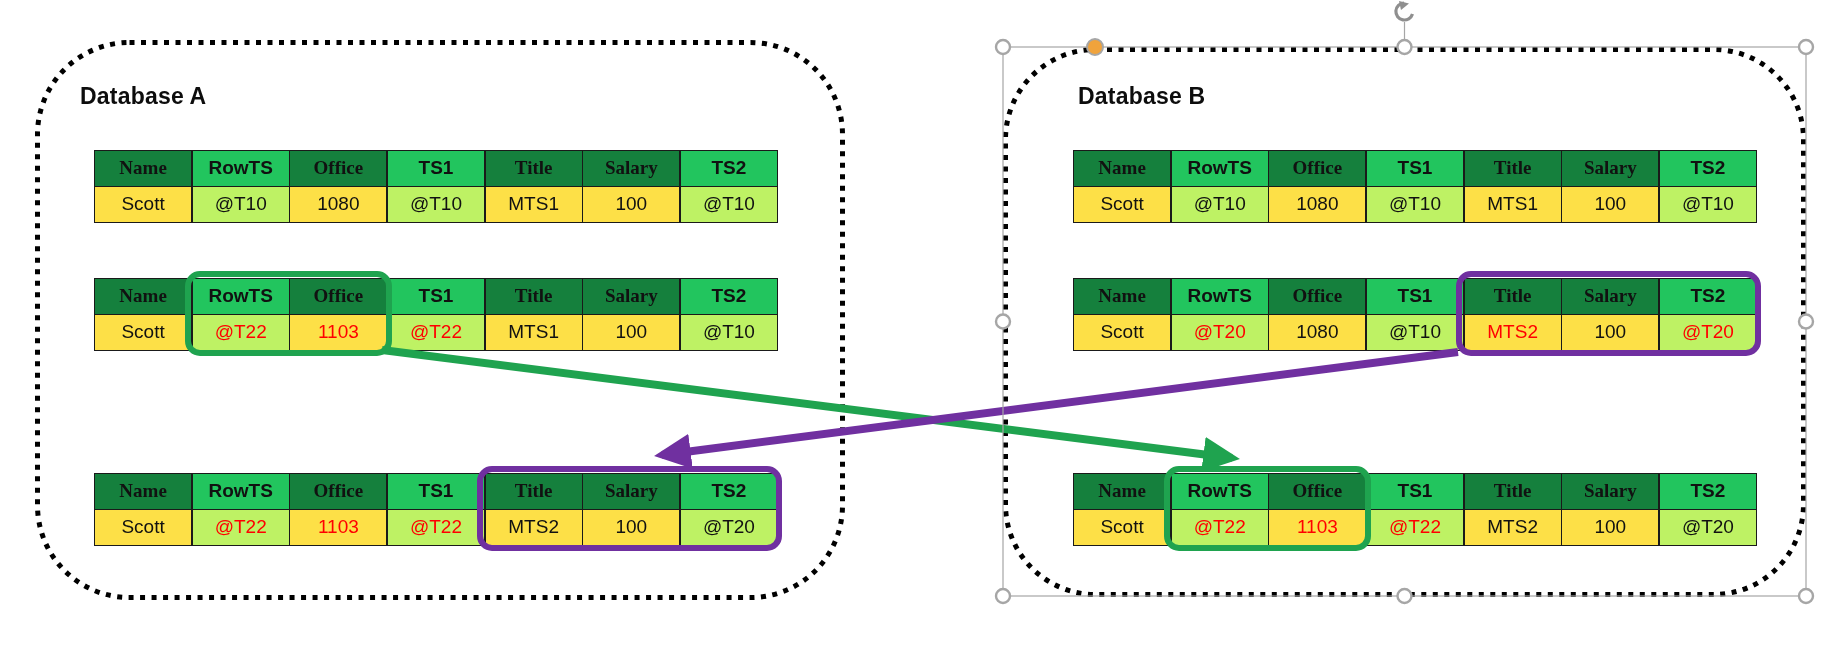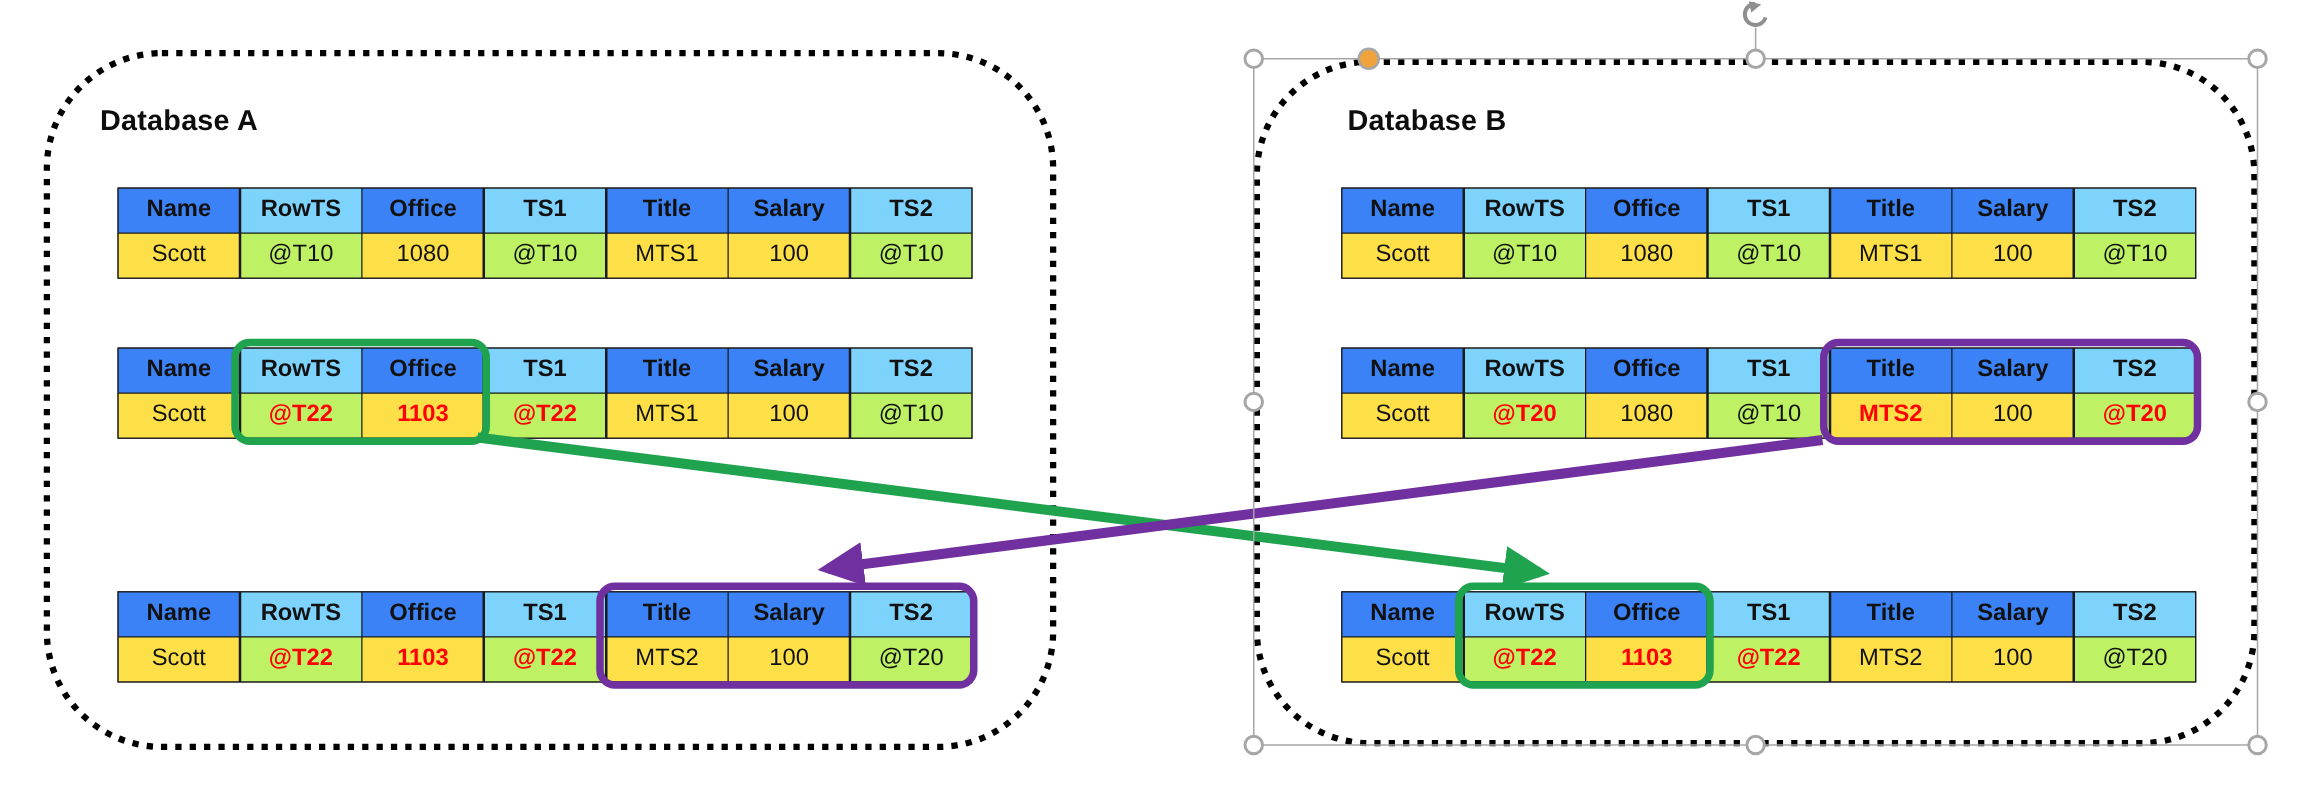--- a/index.html
+++ b/index.html
@@ -14,25 +14,25 @@
   .tbl{
     position:absolute;width:682px;display:grid;
     grid-template-columns:repeat(7,1fr);grid-auto-rows:34.5px;
     gap:1.5px;background:#1a1a1a;border:1.5px solid #1a1a1a;z-index:2;
   }
   .cell{
     display:flex;align-items:center;justify-content:center;
     font-size:19px;color:#111;white-space:nowrap;
   }
   .hdr{font-weight:bold;}
-  .hdr.blue{background:#3b82f6;}
-  .hdr.orange{background:#7dd3fc;}
+  .hdr.blue{background:#15803d;font-family:Liberation Serif, serif;}
+  .hdr.orange{background:#22c55e;}
   .cel.blue{background:#fde047;}
   .cel.orange{background:#bef264;}
-  .cell.red{color:#FF0000;font-weight:bold;}
+  .cell.red{color:#FF0000;font-weight:normal;}
   .hl{
     position:absolute;border-radius:15px;background:transparent;z-index:4;
   }
   .hl.green{border:6.5px solid #1FA34F;}
   .hl.purple{border:6.5px solid #7030A0;}
   .z-arrows{z-index:3;}
   .z-border{z-index:1;}
   .z-sel{z-index:6;}
 </style>
 </head>

